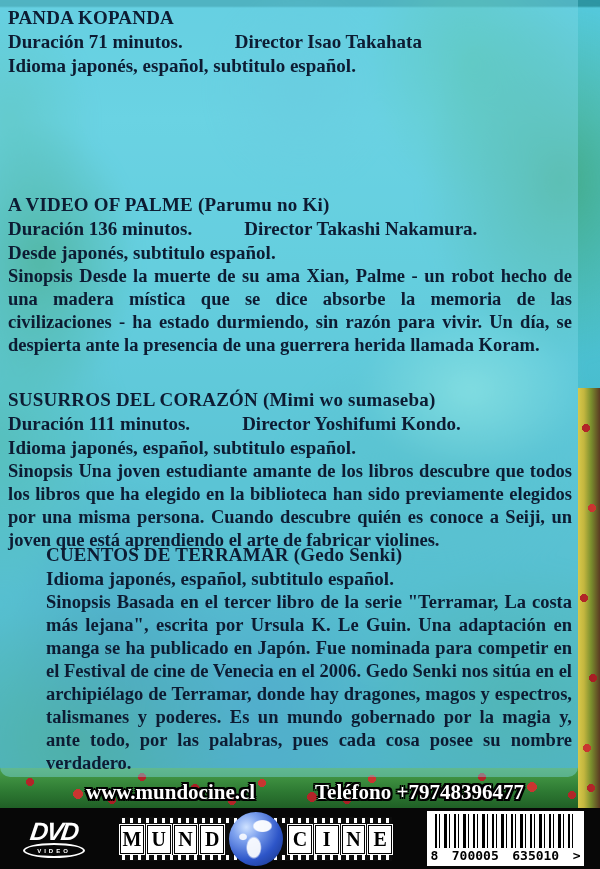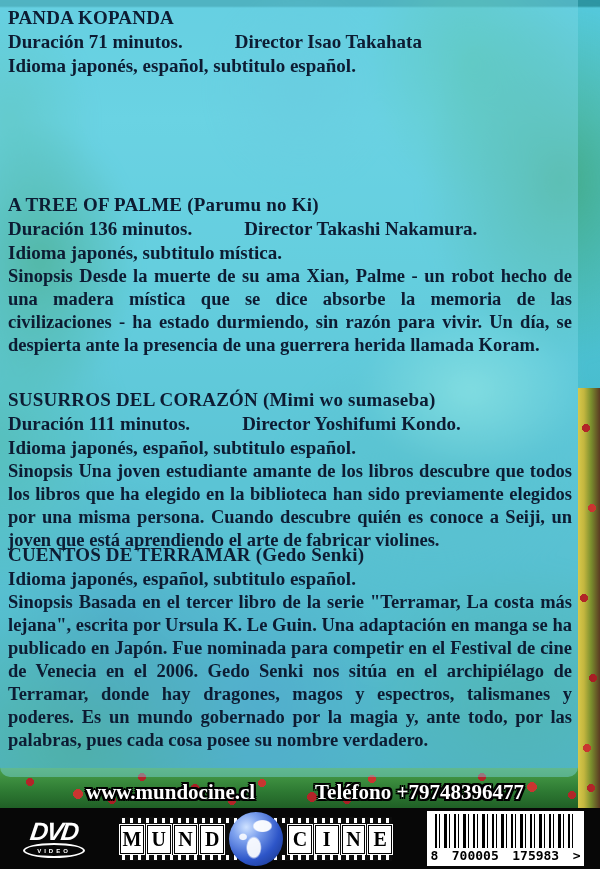--- a/index.html
+++ b/index.html
@@ -62,21 +62,21 @@
       linear-gradient(90deg,#d8c84a 0,#c3b63f 6px,#7a8f2e 13px,#5a3a22 22px);
   }
   .text-panel{
     position:absolute;left:0;top:0;width:578px;height:777px;
     background:rgba(125,215,230,.45);
     border-radius:0 0 10px 10px;
   }
   
   .films{position:absolute;left:8px;right:28px;top:0;bottom:92px;color:#0d1c33;}
   .film{position:absolute;left:0;right:0;}
-  .film-1{top:6px;} .film-2{top:193px;} .film-3{top:388px;} .film-4{top:543px;}
+  .film-1{top:6px;} .film-2{top:193px;} .film-3{top:388px;} .film-4{top:543px;margin-left:38px;}
   .film h2{
     margin:0;font-size:19px;line-height:24px;font-weight:bold;letter-spacing:.2px;
   }
   .meta,.lang{font-size:19px;line-height:24px;font-weight:bold;}
   .meta .director{margin-left:52px;}
   .syn{
     margin:0;font-size:18.5px;line-height:23px;font-weight:bold;
     text-align:justify;
   }
   
@@ -168,25 +168,25 @@
 
     <section class="film film-1">
       <h2>PANDA KOPANDA</h2>
       <div class="meta">
         <span>Duración 71 minutos.</span><span class="director">Director Isao Takahata</span>
       </div>
       <div class="lang">Idioma japonés, español, subtitulo español.</div>
     </section>
 
     <section class="film film-2">
-      <h2>A TREE OF PALME (Parumu no Ki)</h2>
+      <h2>A VIDEO OF PALME (Parumu no Ki)</h2>
       <div class="meta">
         <span>Duración 136 minutos.</span><span class="director">Director Takashi Nakamura.</span>
       </div>
-      <div class="lang">Idioma japonés, subtitulo mística.</div>
+      <div class="lang">Desde japonés, subtitulo español.</div>
       <p class="syn">Sinopsis Desde la muerte de su ama Xian, Palme - un robot hecho de una madera mística que se dice absorbe la memoria de las civilizaciones - ha estado durmiendo, sin razón para vivir. Un día, se despierta ante la presencia de una guerrera herida llamada Koram.</p>
     </section>
 
     <section class="film film-3">
       <h2>SUSURROS DEL CORAZÓN (Mimi wo sumaseba)</h2>
       <div class="meta">
         <span>Duración 111 minutos.</span><span class="director">Director Yoshifumi Kondo.</span>
       </div>
       <div class="lang">Idioma japonés, español, subtitulo español.</div>
       <p class="syn">Sinopsis Una joven estudiante amante de los libros descubre que todos los libros que ha elegido en la biblioteca han sido previamente elegidos por una misma persona. Cuando descubre quién es conoce a Seiji, un joven que está aprendiendo el arte de fabricar violines.</p>
@@ -224,20 +224,20 @@
       <span class="frame">I</span>
       <span class="frame">N</span>
       <span class="frame">E</span>
     </div>
 
     <div class="barcode">
       <div class="bars"></div>
       <div class="barcode-num">
         <span>8</span>
         <span>700005</span>
-        <span>175983</span>
+        <span>635010</span>
         <span>&gt;</span>
       </div>
     </div>
 
   </div>
 
 </div>
 
 </body></html>

